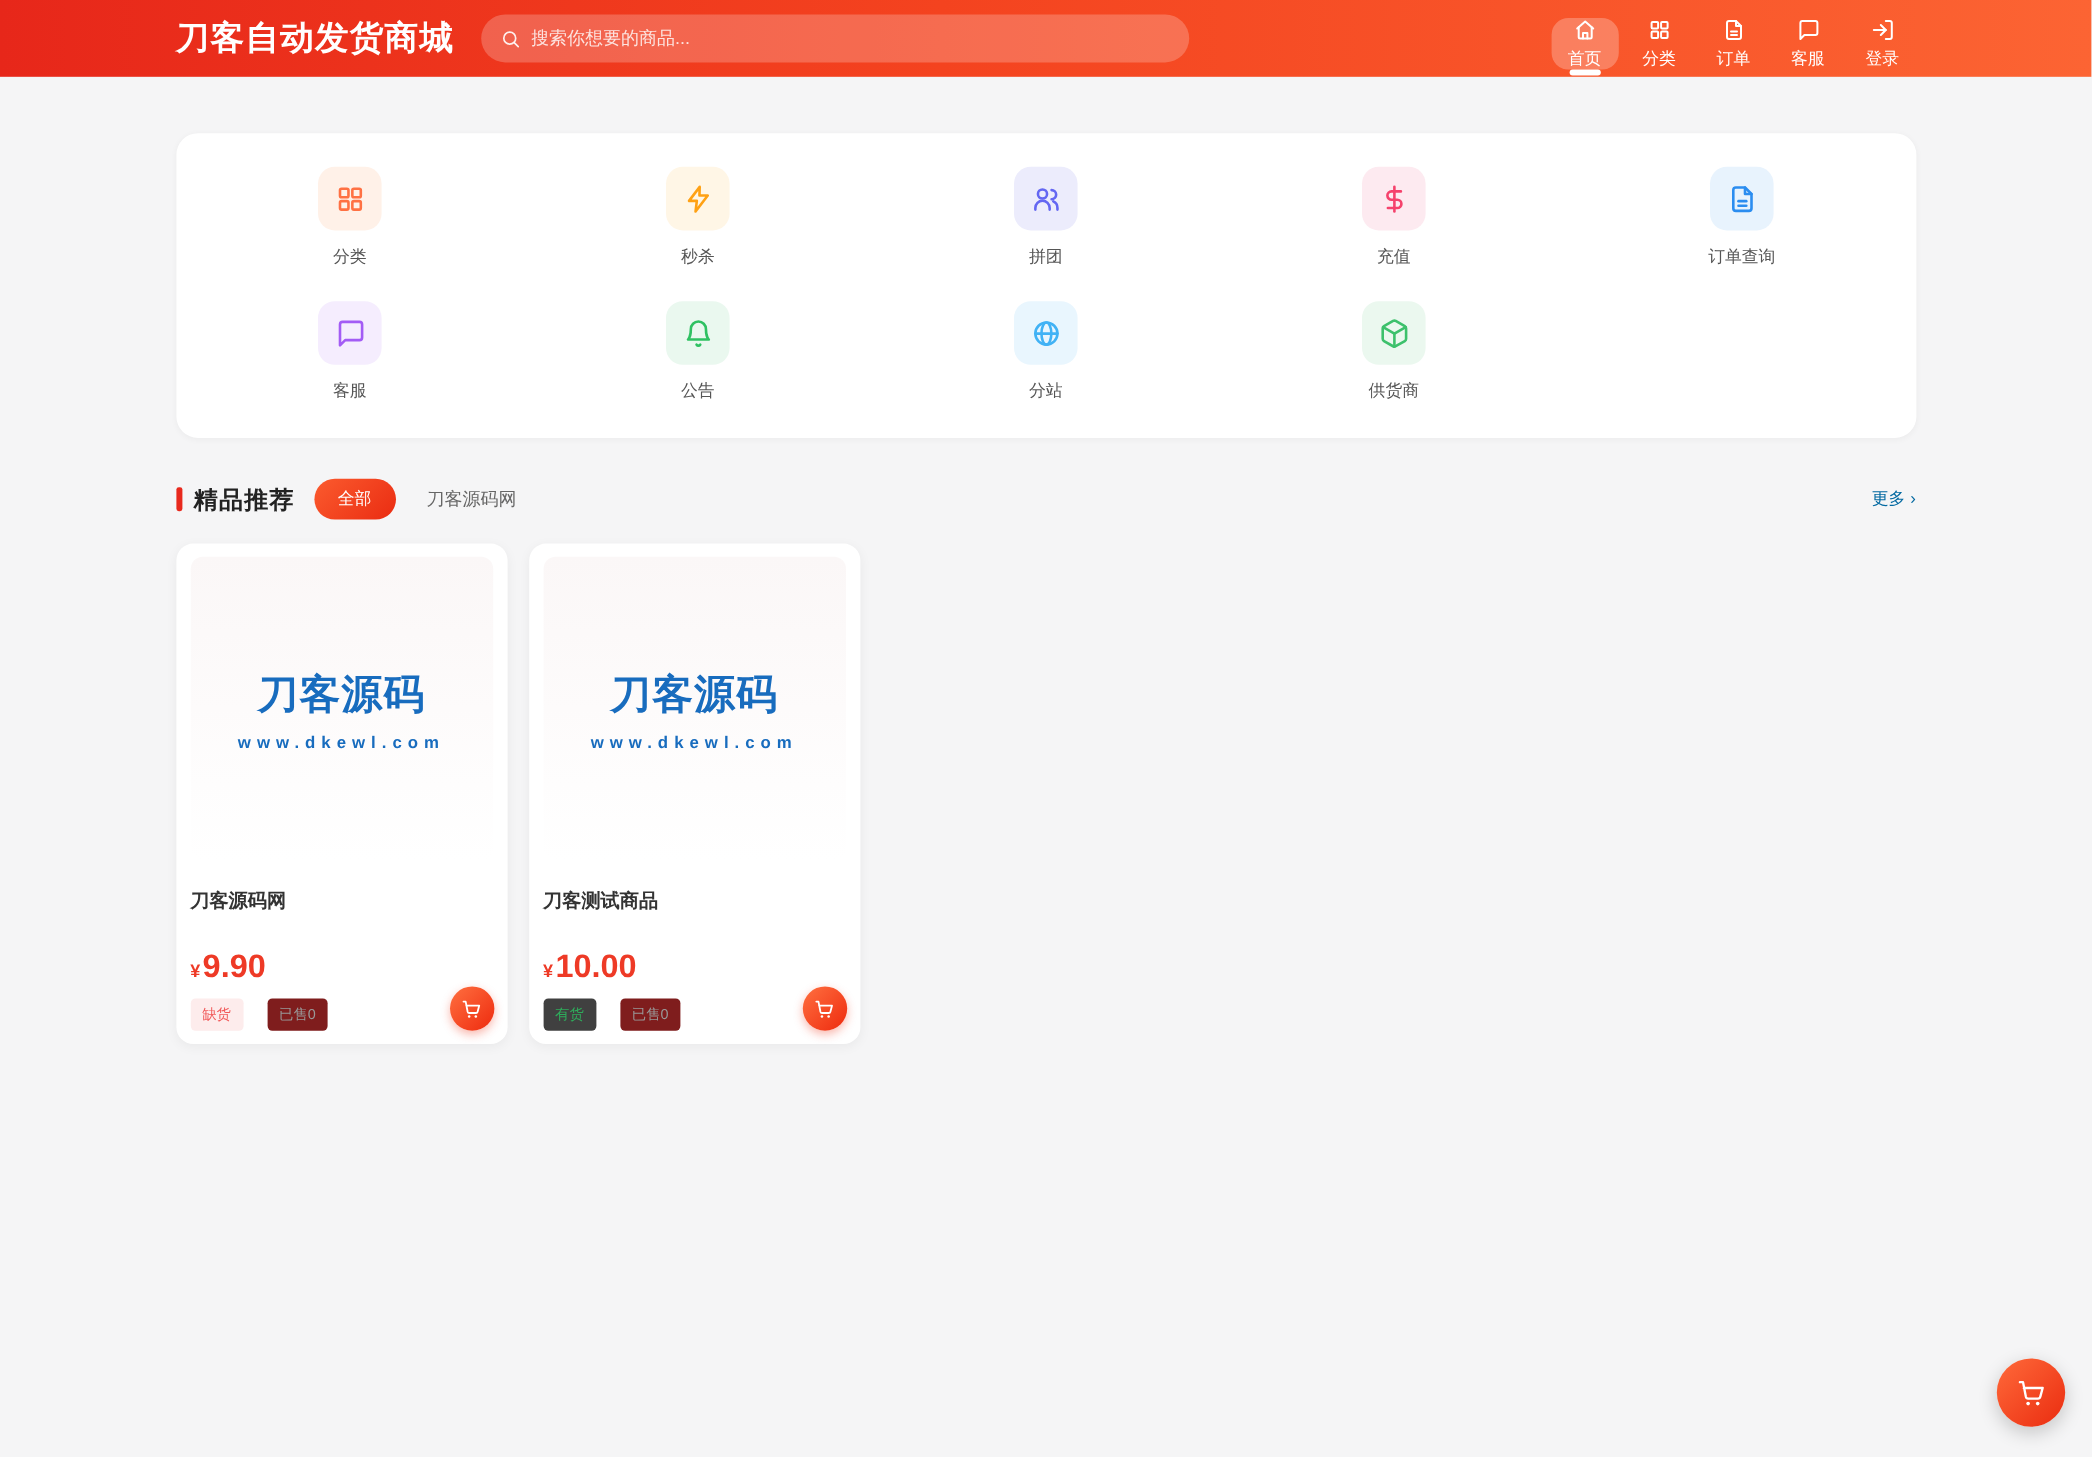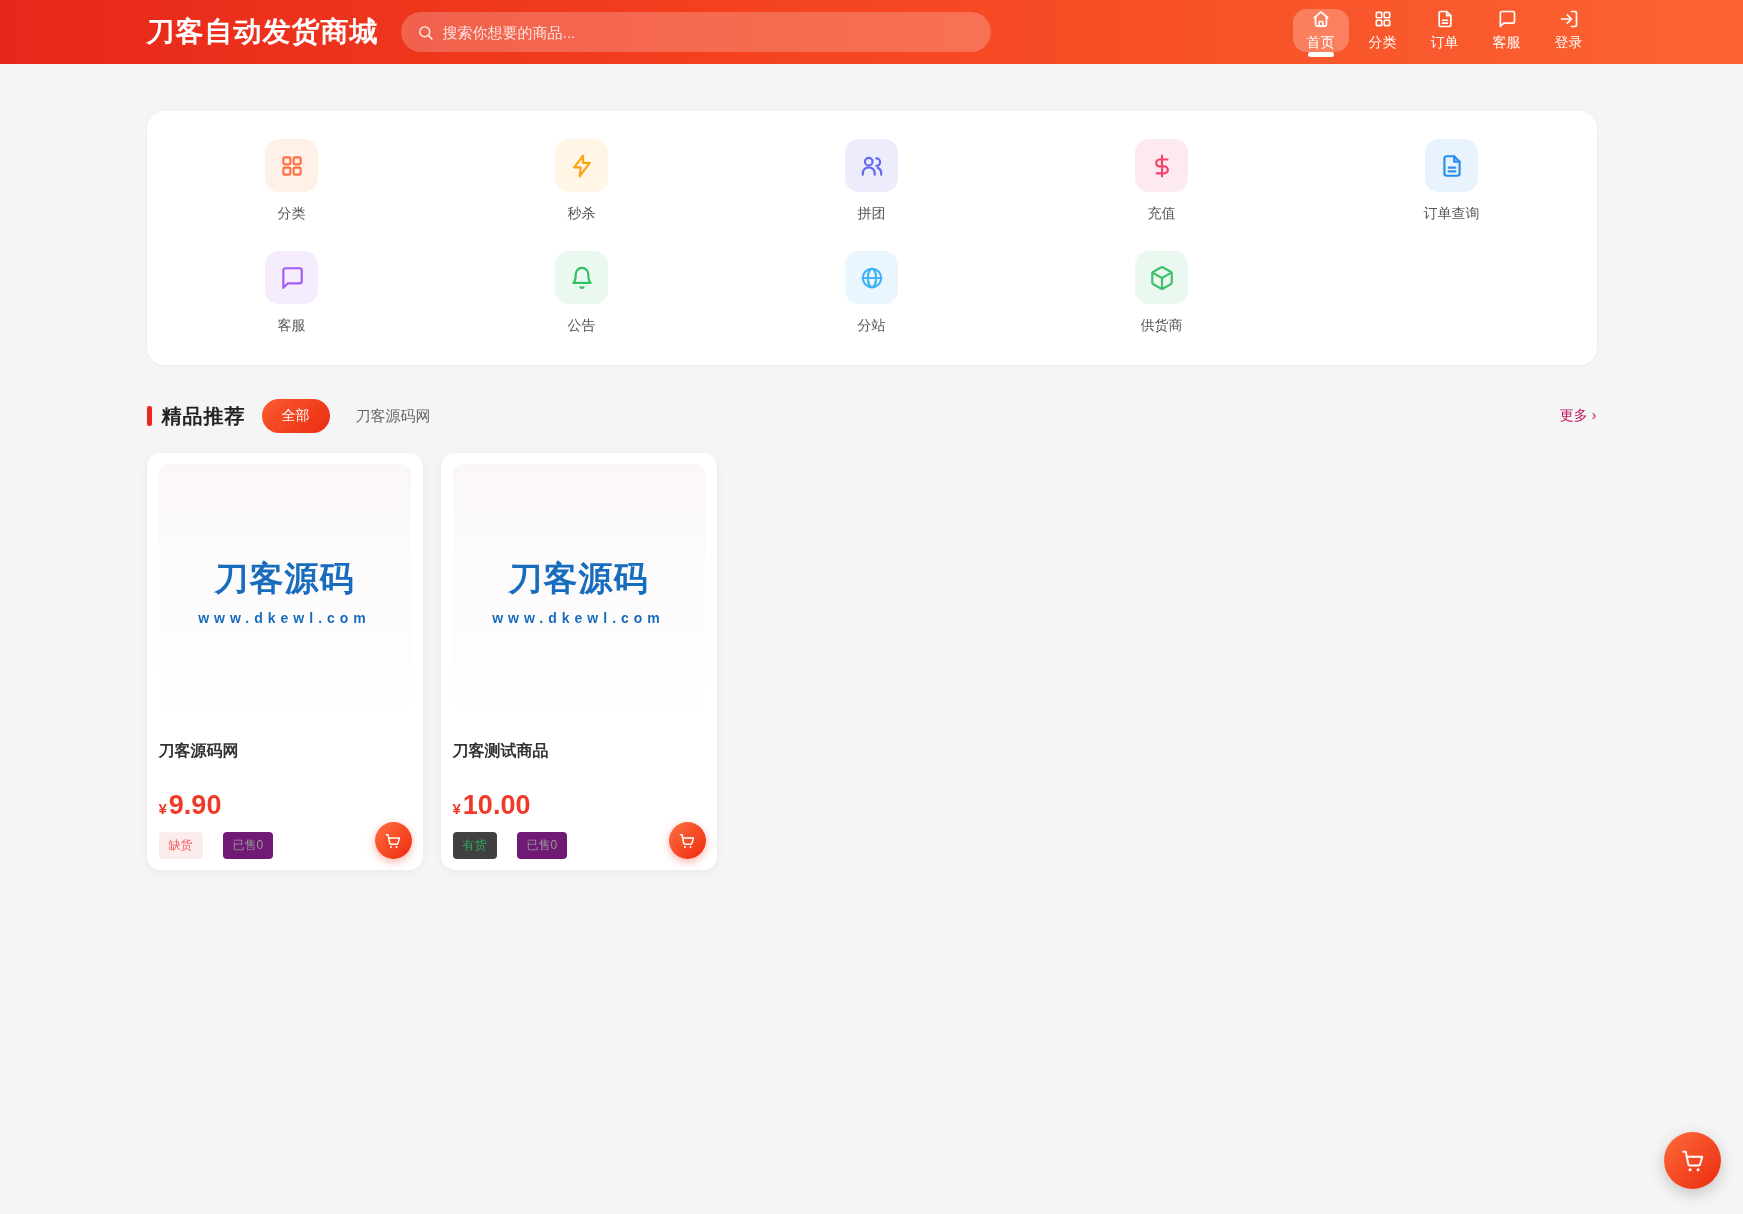--- a/index.html
+++ b/index.html
@@ -12,21 +12,21 @@
 
   
   .navbar { height:64px; background:linear-gradient(90deg,#e7271a 0%,#f4431f 45%,#fc6433 100%); }
   .nav-inner { width:1450px; height:100%; margin:0 auto; display:flex; align-items:center; }
   .brand { color:#fff; font-size:28px; font-weight:bold; letter-spacing:1px; white-space:nowrap; cursor:pointer; }
   .search { margin-left:22px; width:590px; height:40px; border-radius:20px;
             background:rgba(255,255,255,.22); display:flex; align-items:center; padding:0 16px; gap:9px; }
   .search .s-icon { color:rgba(255,255,255,.9); }
   .search input { flex:1; background:transparent; border:none; outline:none; color:#fff; font-size:15px; font-family:inherit; }
   .search input::placeholder { color:rgba(255,255,255,.82); }
-  .nav-menu { margin-left:auto; display:flex; align-items:center; height:100%; gap:6px; }
+  .nav-menu { margin-left:auto; display:flex; align-items:flex-end; height:100%; gap:6px; }
   .nav-item { width:56px; margin:3px 0 6px; border-radius:14px; display:flex; flex-direction:column;
               align-items:center; justify-content:center; gap:5px; color:#fff; font-size:14px;
               cursor:pointer; position:relative; }
   .nav-item.active { background:rgba(255,255,255,.25); }
   .tab-underline { position:absolute; bottom:-5px; left:50%; transform:translateX(-50%);
                    width:26px; height:5px; border-radius:3px; background:#fff; }
 
   
   .quick-card { width:1450px; margin:47px auto 0; background:#fff; border-radius:18px;
                 padding:28px 0 30px; box-shadow:0 1px 5px rgba(0,0,0,.04);
@@ -35,37 +35,37 @@
   .ql-tile { width:53px; height:53px; border-radius:14px; display:flex; align-items:center; justify-content:center; }
   .ql-label { margin-top:13px; font-size:14px; color:#555; }
 
   
   .section-head { width:1450px; margin:34px auto 0; display:flex; align-items:center; height:34px; }
   .accent-bar { width:5px; height:20px; border-radius:2px; background:#e8291d; margin-right:10px; }
   .section-title { font-size:20px; font-weight:bold; color:#222; letter-spacing:1px; }
   .tab-pill { margin-left:16px; padding:8px 20px; border-radius:17px; color:#fff; font-size:14px; font-weight:normal;
               background:linear-gradient(135deg,#fb5b2e,#ea2c12); cursor:pointer; }
   .tab-plain { margin-left:26px; font-size:15px; color:#666; cursor:pointer; }
-  .more { margin-left:auto; font-size:14px; color:#be185d; cursor:pointer; display:flex; gap:4px; }
+  .more { margin-left:auto; font-size:14px; color:#0369a1; cursor:pointer; display:flex; gap:4px; }
 
   
   .products { width:1450px; margin:20px auto 0; display:flex; gap:18px; }
   .card { width:276px; height:417px; background:#fff; border-radius:14px; position:relative;
           box-shadow:0 2px 10px rgba(0,0,0,.05); padding:11px 12px; cursor:pointer; }
   .p-img { height:253px; border-radius:10px; background:linear-gradient(180deg,#fbf7f7,#ffffff);
            display:flex; flex-direction:column; align-items:center; justify-content:center; overflow:hidden; }
   .p-img .l1 { font-size:34px; font-weight:800; color:#186cbe; letter-spacing:1px; white-space:nowrap; }
   .p-img .l2 { margin-top:8px; font-size:14px; font-weight:bold; color:#186cbe; letter-spacing:5px; white-space:nowrap; }
   .p-title { margin-top:24px; font-size:16px; font-weight:600; color:#333; }
   .p-price { margin-top:28px; color:#ee3a26; display:flex; align-items:baseline; gap:2px; }
   .p-price .cur { font-size:15px; font-weight:bold; }
   .p-price .val { font-size:27px; font-weight:bold; }
   .badges { margin-top:11px; display:flex; gap:20px; }
   .badge { font-size:12px; padding:5px 10px; border-radius:4px; }
-  .badge.sold { color:#999; background:#701a75; }
+  .badge.sold { color:#999; background:#7f1d1d; }
   .cart-btn { position:absolute; right:11px; bottom:11px; width:37px; height:37px; border-radius:50%;
               border:none; background:linear-gradient(135deg,#ff7040,#ee2a0e); color:#fff;
               display:flex; align-items:center; justify-content:center; cursor:pointer;
               box-shadow:0 3px 8px rgba(238,50,20,.35); }
 
   
   .float-cart { position:absolute; right:22px; bottom:25px; width:57px; height:57px; border-radius:50%;
                 border:none; background:linear-gradient(135deg,#ff6a3a,#ea2c10); color:#fff;
                 display:flex; align-items:center; justify-content:center; cursor:pointer;
                 box-shadow:0 5px 16px rgba(0,0,0,.2); }

